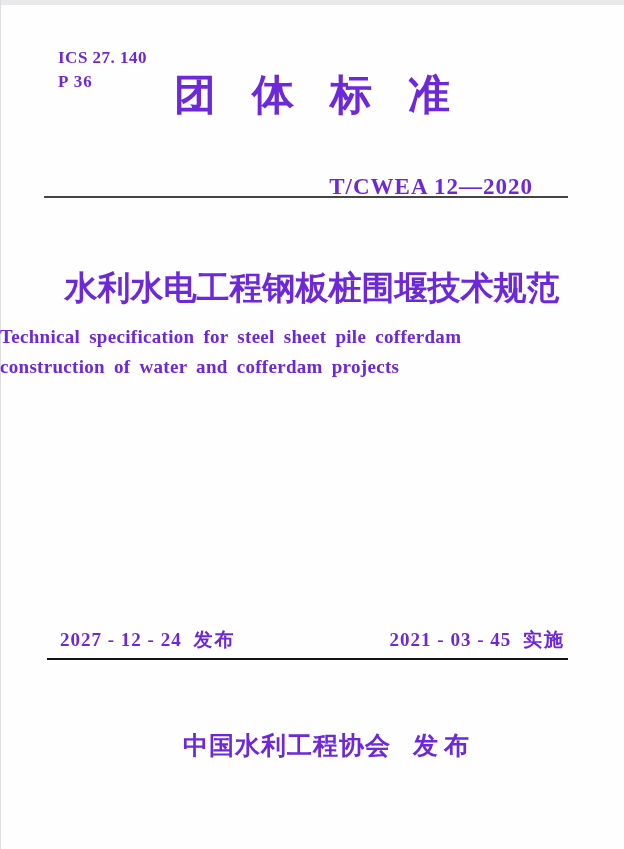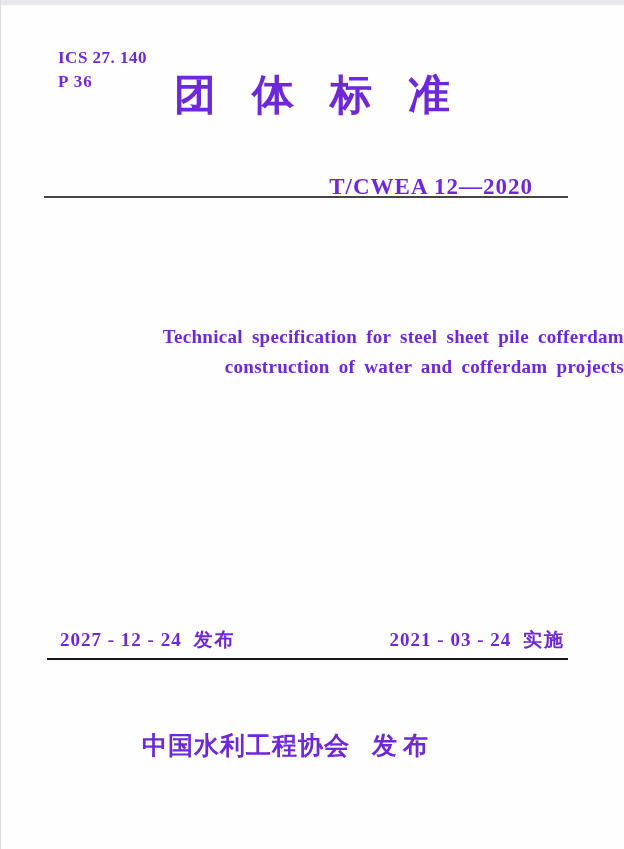--- a/index.html
+++ b/index.html
@@ -87,21 +87,21 @@
     font-family: "Liberation Sans", sans-serif;
     font-size: 33px;
     font-weight: bold;
     line-height: 1.15;
     white-space: nowrap;
   }
   .title-en-wrap {
     position: absolute;
     left: 0; top: 322px;
     width: 624px;
-    text-align: right;
+    text-align: left;
   }
   .title-en-line {
     font-size: 19px;
     font-weight: bold;
     line-height: 30px;
     word-spacing: 4px;
     letter-spacing: 0.3px;
     white-space: nowrap;
   }
   .date-issue {
@@ -133,20 +133,21 @@
     background: #141414;
   }
   .publisher-row {
     position: absolute;
     left: 0; top: 729px;
     width: 576px;
     display: flex;
     justify-content: center;
     align-items: flex-end;
     gap: 22px;
+    padding-left: 41px;
   }
   .publisher-name {
     font-size: 25px;
     font-weight: bold;
     letter-spacing: 1px;
     white-space: nowrap;
   }
   .publisher-action {
     font-size: 25px;
     font-weight: bold;
@@ -166,33 +167,36 @@
   <div class="class-code">P 36</div>
 
   <div class="standard-type-wrap">
     <span class="standard-type">团体标准</span>
   </div>
 
   <div class="standard-number">T/CWEA 12—2020</div>
 
   <div class="rule-top"></div>
 
+  <div class="title-zh-wrap">
+    <span class="title-zh">水利水电工程钢板桩围堰技术规范</span>
+  </div>
 
   <div class="title-en-wrap">
     <div class="title-en-line">Technical specification for steel sheet pile cofferdam</div>
     <div class="title-en-line">construction of water and cofferdam projects</div>
   </div>
 
   <div class="date-issue">
     <span class="date-num">2027 - 12 - 24</span>
     <span class="date-label">发布</span>
   </div>
 
   <div class="date-implement">
-    <span class="date-num">2021 - 03 - 24</span>
+    <span class="date-num">2021 - 03 - 45</span>
     <span class="date-label">实施</span>
   </div>
 
   <div class="rule-bottom"></div>
 
   <div class="publisher-row">
     <span class="publisher-name">中国水利工程协会</span>
     <span class="publisher-action">发布</span>
   </div>
 

